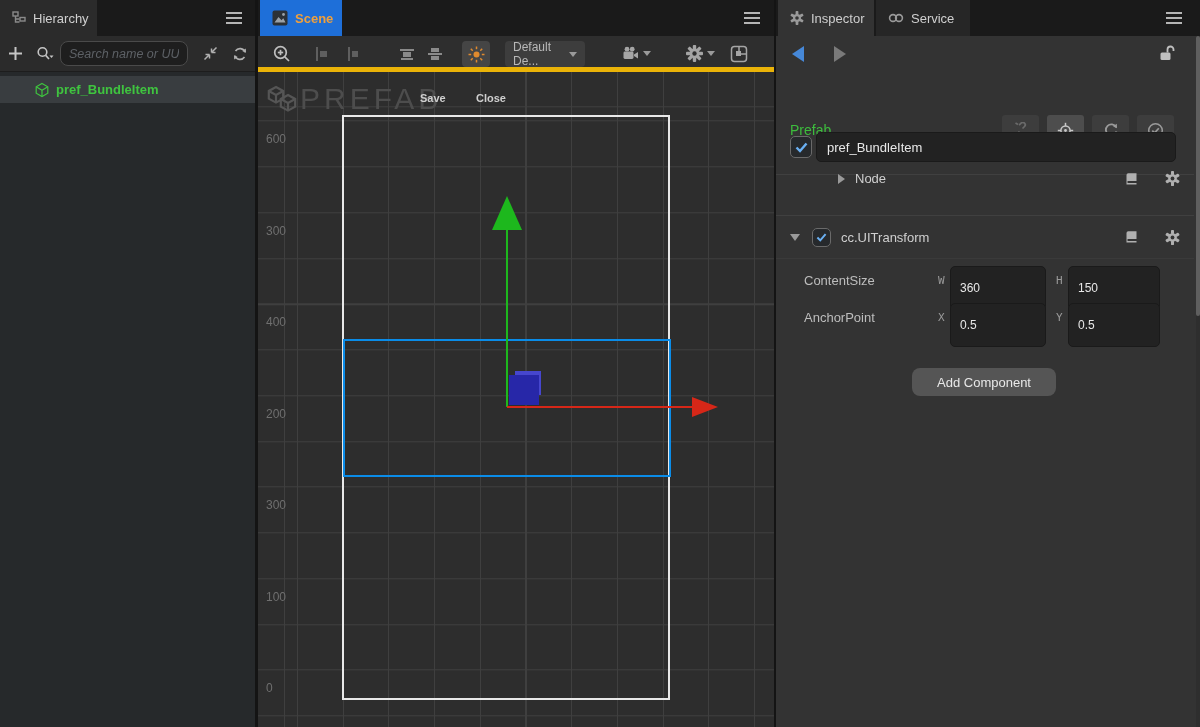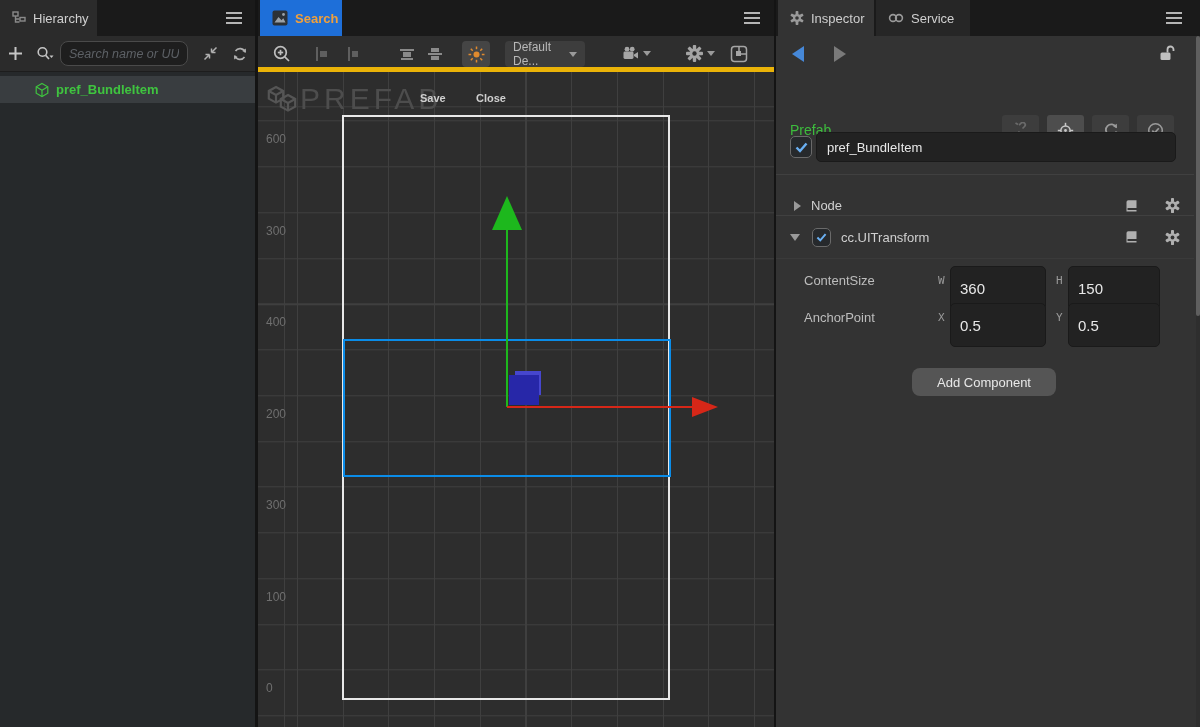--- a/index.html
+++ b/index.html
@@ -64,21 +64,21 @@
   .pf-btn.hl { background:#4d4d4d; }
   .checkbox { position:absolute; background:#26292c; border:1.5px solid #6a6a6a; border-radius:5px; display:flex; align-items:center; justify-content:center; cursor:pointer; }
   .name-input { position:absolute; left:40px; top:132px; width:360px; height:30px; background:#222; border:1px solid #1a1a1a; border-radius:5px; color:#e8e8e8; font-size:13px; padding:0 10px; }
   .hr { position:absolute; left:0; right:6px; height:1px; background:#404040; }
   .sec-header { position:absolute; left:0; right:6px; display:flex; align-items:center; }
   .sec-title { font-size:13px; color:#d0d0d0; }
   .caret-r { width:0; height:0; border-top:5px solid transparent; border-bottom:5px solid transparent; border-left:7px solid #9a9a9a; cursor:pointer; }
   .caret-d { width:0; height:0; border-left:5px solid transparent; border-right:5px solid transparent; border-top:7px solid #9a9a9a; cursor:pointer; }
   .prop-label { position:absolute; left:28px; font-size:13px; color:#bdbdbd; }
   .axis-label { position:absolute; font-size:11px; color:#9a9a9a; font-family:"DejaVu Sans Mono", monospace; }
-  .prop-input { position:absolute; height:44px; background:#222; border:1px solid #1a1a1a; border-radius:5px; color:#e8e8e8; font-size:15px; padding:0 9px; }
+  .prop-input { position:absolute; height:44px; background:#222; border:1px solid #1a1a1a; border-radius:5px; color:#e8e8e8; font-size:12px; padding:0 9px; }
   .add-comp { position:absolute; left:136px; top:368px; width:144px; height:28px; background:#555; border:none; border-radius:8px; color:#e8e8e8; font-size:13px; cursor:pointer; }
   .scrollbar { position:absolute; right:0; top:36px; width:4px; bottom:0; background:#2e2e2e; }
   .scroll-thumb { position:absolute; top:0; width:4px; height:280px; background:#5f5f5f; border-radius:2px; cursor:pointer; }
 </style>
 </head>
 <body>
 
 <div class="app">
 
   <section class="panel hierarchy">
@@ -167,21 +167,21 @@
   <section class="panel scene">
     <div class="tabbar">
       <div class="tab tab-self">
         <span class="icon">
           <svg width="16" height="16" viewBox="0 0 16 16">
               <rect x="0.5" y="0.5" width="15" height="15" rx="2" fill="#2c3136"></rect>
               <path d="M2.5 12.5 L6.5 7 L9.5 10.2 L11.3 8.2 L13.5 12.5 Z" fill="#9aa1a8"></path>
               <circle cx="11.5" cy="4.5" r="1.4" fill="#9aa1a8"></circle>
             </svg>
         </span>
-        <span>Search</span>
+        <span>Scene</span>
       </div>
       <div class="menu-btn" style="left:486px;">
           <i></i>
           <i></i>
           <i></i>
         </div>
     </div>
 
     <div class="toolbar">
       <div class="tool-btn" style="left:14px; top:8px;">
@@ -434,21 +434,21 @@
 
       <div class="checkbox" style="left:14px; top:100px; width:22px; height:22px;">
         <svg width="13" height="11" viewBox="0 0 13 11">
             <path d="M1.5 5.5 L5 9 L11.5 1.5" stroke="#6ab0f3" stroke-width="2.4" fill="none"></path>
           </svg>
       </div>
       <input class="name-input" style="top: 96px;" value="pref_BundleItem">
 
       <div class="hr" style="top:138px;"></div>
 
-      <div class="sec-header" style="top:151px; height:37px;">
+      <div class="sec-header" style="top:124px; height:37px;padding-left:44px;">
         <span class="caret-r" style="margin-left:18px;"></span>
         <span class="sec-title" style="margin-left:10px;">Node</span>
         <span class="icon" style="margin-left:auto; margin-right:26px;">
           <svg width="16" height="14" viewBox="0 0 16 14">
               <path d="M3.5 12.5 V3 Q3.5 1.2 5.3 1.2 L13.5 1.2 L13.5 9 L5.3 9 Q4.3 9 4.3 10 Q4.3 11 5.3 11 L13.5 11 L13.5 12.5 Z" fill="#b0b0b0"></path>
             </svg>
         </span>
         <span class="icon" style="margin-right:14px;">
           <svg width="15" height="15" viewBox="-9 -9 18 18">
               <g fill="#b0b0b0">

